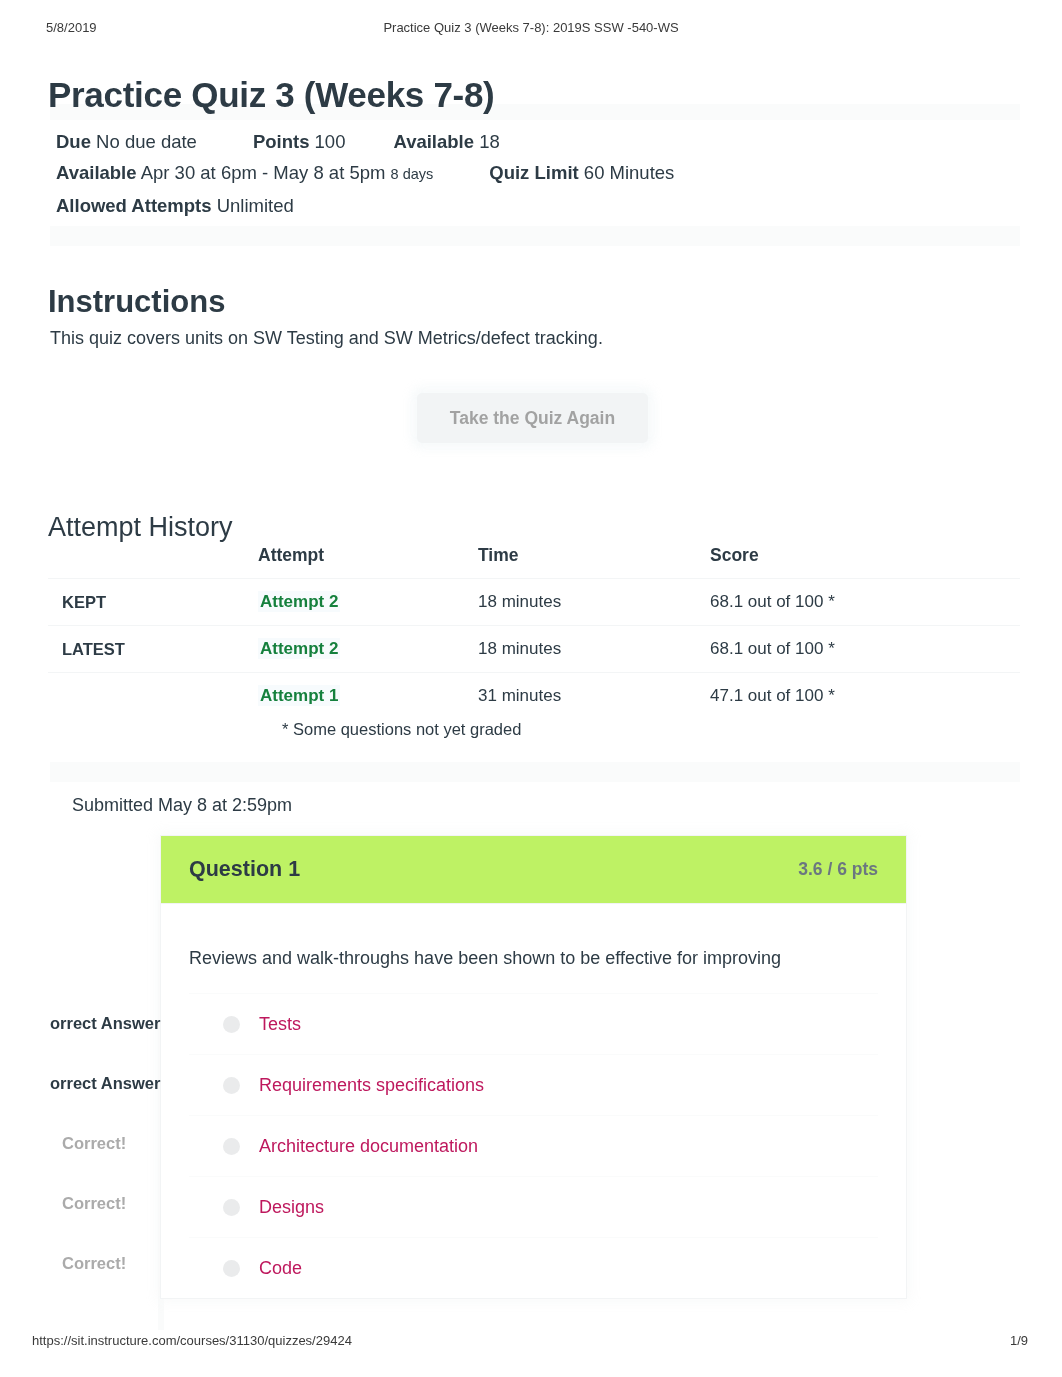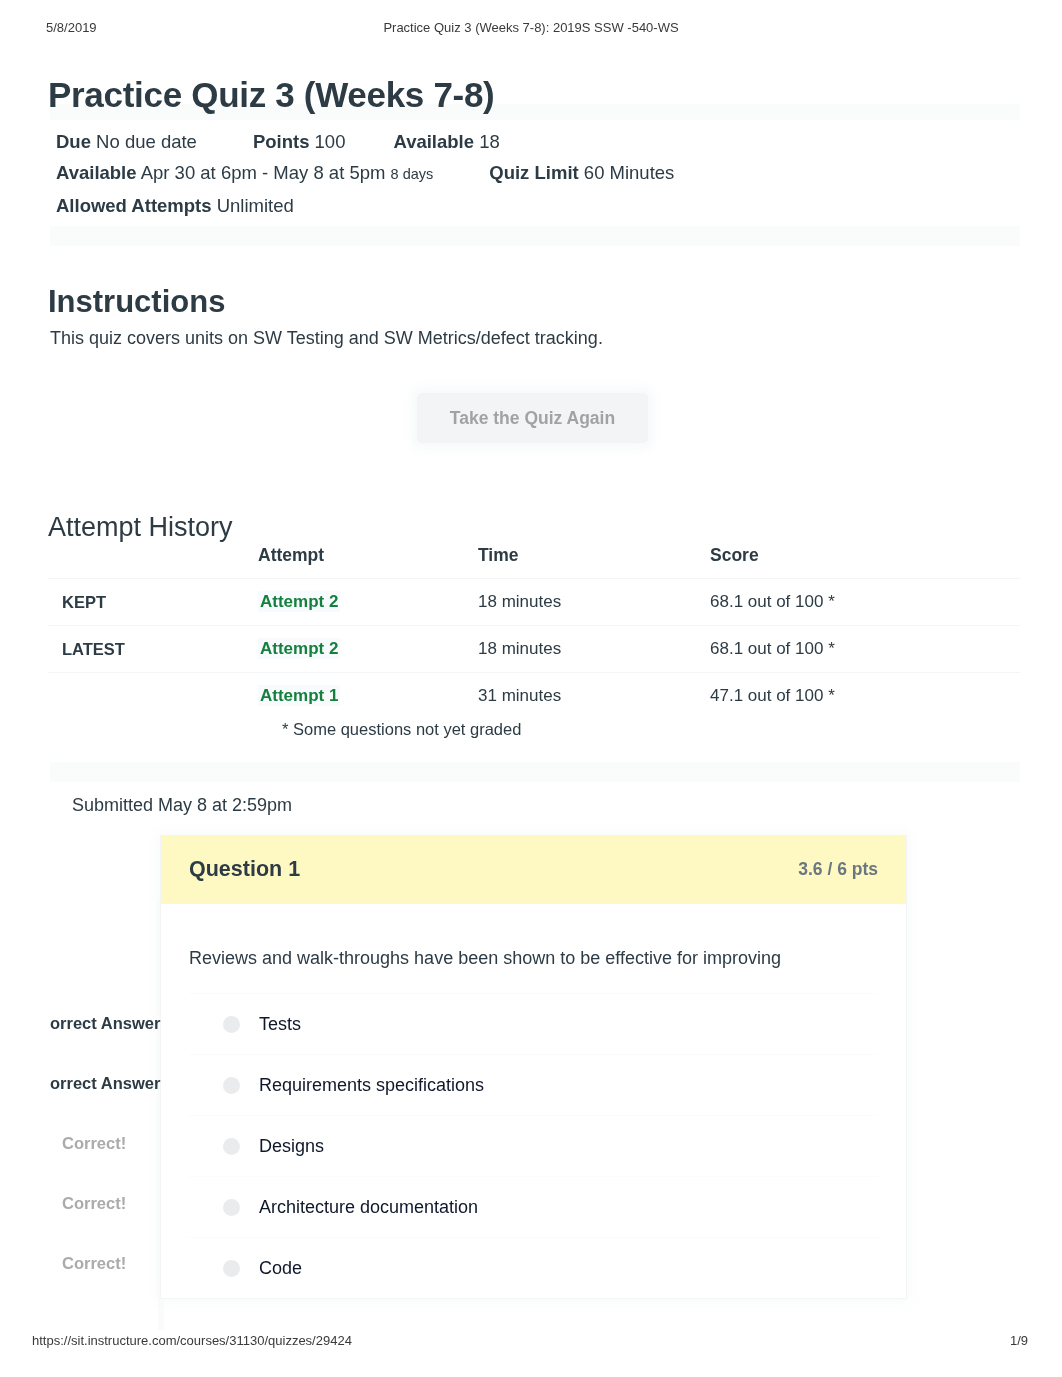--- a/index.html
+++ b/index.html
@@ -180,21 +180,21 @@
     position: absolute;
     left: 160px;
     top: 835px;
     width: 745px;
     background: #ffffff;
     border: 1px solid #f2f4f5;
     box-shadow: 0 0 12px 3px rgba(248,249,250,0.9);
   }
   .q-head {
     height: 68px;
-    background: #fef9c3;
+    background: #bef264;
     border-bottom: 1px solid #f1f3f4;
     display: flex;
     align-items: center;
     justify-content: space-between;
     padding: 0 28px 0 28px;
     box-sizing: border-box;
   }
   .q-head .q-label {
     font-size: 21.5px;
     font-weight: 700;
@@ -231,21 +231,21 @@
   .radio {
     width: 17px;
     height: 17px;
     border-radius: 50%;
     background: #eaebec;
     flex: 0 0 auto;
     margin-right: 19px;
   }
   .ans-text {
     font-size: 18px;
-    color: #0f172a;
+    color: #be185d;
   }
 
   
   .status {
     position: absolute;
     font-size: 16.5px;
     font-weight: 700;
     white-space: nowrap;
   }
   .status.dark  { color: #2d3b45; left: 50px; }
@@ -362,25 +362,25 @@
       <li class="ans-row">
         <span class="radio"></span>
         <span class="ans-text">Tests</span>
       </li>
       <li class="ans-row">
         <span class="radio"></span>
         <span class="ans-text">Requirements specifications</span>
       </li>
       <li class="ans-row">
         <span class="radio"></span>
+        <span class="ans-text">Architecture documentation</span>
+      </li>
+      <li class="ans-row">
+        <span class="radio"></span>
         <span class="ans-text">Designs</span>
-      </li>
-      <li class="ans-row">
-        <span class="radio"></span>
-        <span class="ans-text">Architecture documentation</span>
       </li>
       <li class="ans-row">
         <span class="radio"></span>
         <span class="ans-text">Code</span>
       </li>
     </ul>
   </div>
 </div>
 
 <div class="status dark" style="top:1014px;">orrect Answer</div>

